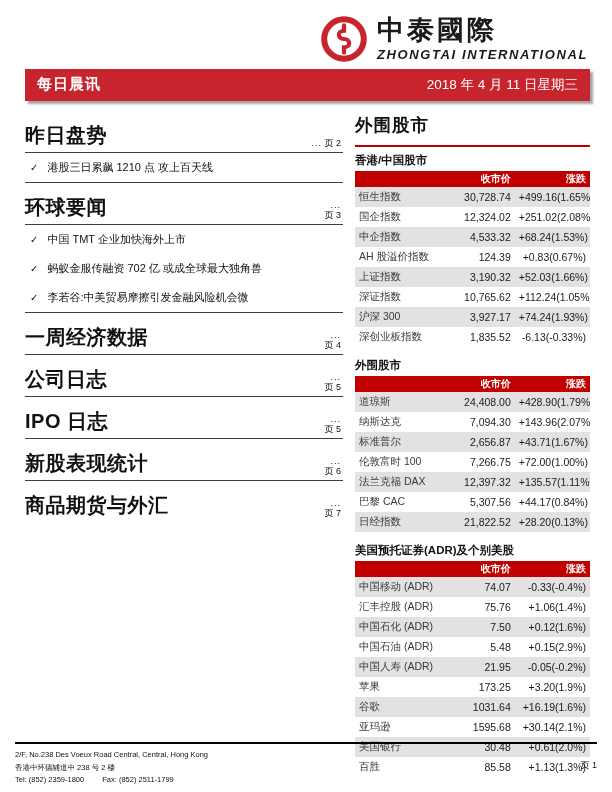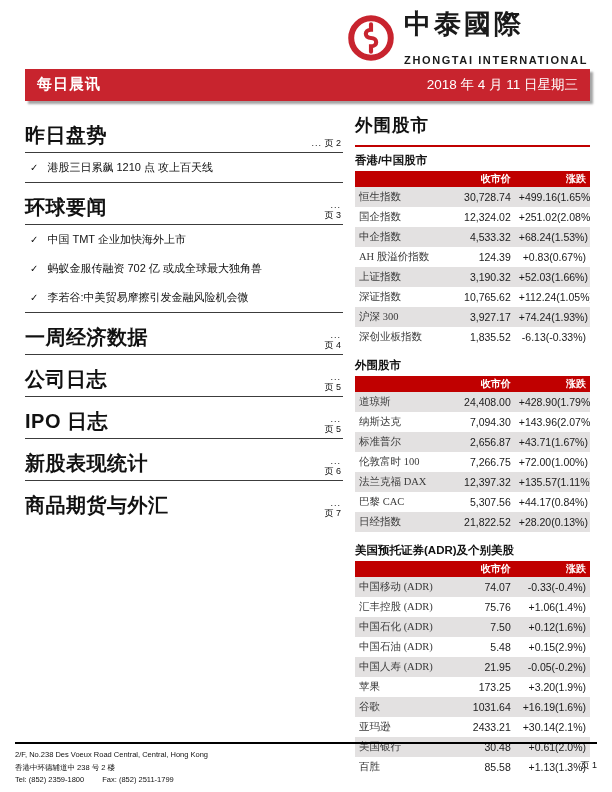--- a/index.html
+++ b/index.html
@@ -3,27 +3,27 @@
 <meta charset="utf-8">
 <style>
   html,body{margin:0;padding:0;}
   body{
     width:612px;height:792px;position:relative;overflow:hidden;
     background:#ffffff;color:#111;
     font-family:"Liberation Sans","DejaVu Sans",sans-serif;
     -webkit-font-smoothing:antialiased;
   }
   
-  .header{display:flex;justify-content:flex-end;align-items:flex-start;
+  .header{display:flex;justify-content:flex-end;align-items:flex-end;
     padding:10px 24px 4px 0;height:52px;}
   .logo-row{display:flex;align-items:center;gap:10px;}
   .logo-mark svg{width:46px;height:46px;display:block;}
   .brand{display:flex;flex-direction:column;align-items:flex-start;}
   .brand-cn{font-size:27px;font-weight:bold;letter-spacing:3px;line-height:1.05;color:#1a1a1a;}
-  .brand-en{font-size:11px;font-weight:bold;letter-spacing:1.6px;color:#1a1a1a;margin-top:16px;}
+  .brand-en{font-size:13px;font-weight:bold;letter-spacing:1.6px;color:#1a1a1a;margin-top:2px;font-style:italic;}
   
   .banner{margin:3px 22px 0 25px;background:#c8242e;color:#fff;
     display:flex;justify-content:space-between;align-items:center;
     padding:6px 12px 7px 12px;box-shadow:3px 3px 2px rgba(90,90,90,.55);}
   .banner-title{font-size:15px;font-weight:bold;letter-spacing:1px;font-family:Liberation Mono, monospace;}
   .banner-date{font-size:13.5px;}
   
   .content{display:flex;gap:12px;padding:10px 22px 0 25px;}
   .toc{width:318px;flex:none;}
   
@@ -43,21 +43,21 @@
     padding:2px 0 8px 0;border-bottom:2px solid #c00000;margin-bottom:6px;}
   .subtable{margin-bottom:11px;}
   .subtitle{font-size:11.5px;font-weight:bold;margin:6px 0 3px 0;}
   table{width:100%;border-collapse:collapse;font-size:10.5px;table-layout:fixed;}
   col.c-name{width:41%;} col.c-close{width:27%;} col.c-chg{width:32%;}
   thead th{background:#c00000;color:#fff;font-weight:bold;text-align:right;
     padding:1px 4px;font-size:10px;font-family:Liberation Mono, monospace;}
   thead th.h-name{text-align:left;}
   tbody td{padding:3px 4px;white-space:nowrap;overflow:hidden;}
   tbody tr:nth-child(odd){background:#e3e1e1;}
-  td.name{text-align:left;color:#3a3a3a;font-family:Liberation Serif, serif;}
+  td.name{text-align:left;color:#3a3a3a;}
   td.close,td.chg{text-align:right;color:#1a1a1a;}
   
   .footer{position:absolute;left:15px;right:15px;bottom:5px;
     border-top:2px solid #000;padding-top:5px;
     display:flex;justify-content:space-between;align-items:flex-start;}
   .addr{font-size:7.5px;line-height:1.7;color:#111;}
   .telfax span{margin-right:18px;}
   .pagenum{font-size:9px;margin-top:10px;color:#111;}
 </style>
 </head>
@@ -346,21 +346,21 @@
                 <td class="close">173.25</td>
                 <td class="chg">+3.20(1.9%)</td>
               </tr>
               <tr>
                 <td class="name">谷歌</td>
                 <td class="close">1031.64</td>
                 <td class="chg">+16.19(1.6%)</td>
               </tr>
               <tr>
                 <td class="name">亚玛逊</td>
-                <td class="close">2433.21</td>
+                <td class="close">1595.68</td>
                 <td class="chg">+30.14(2.1%)</td>
               </tr>
               <tr>
                 <td class="name">美国银行</td>
                 <td class="close">30.48</td>
                 <td class="chg">+0.61(2.0%)</td>
               </tr>
               <tr>
                 <td class="name">百胜</td>
                 <td class="close">85.58</td>

